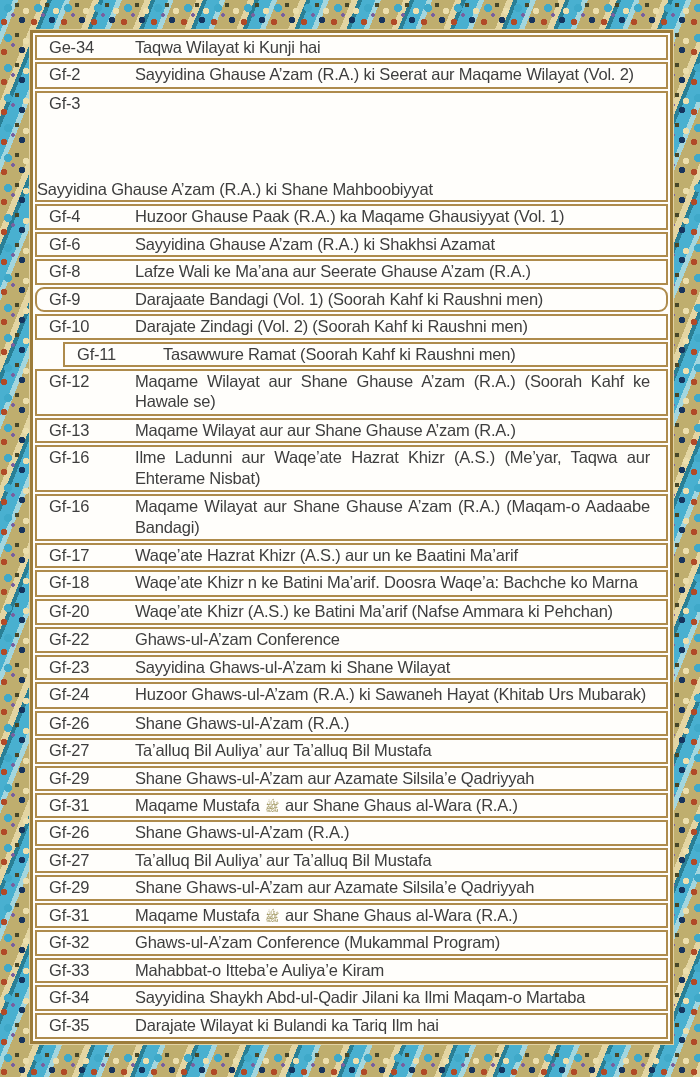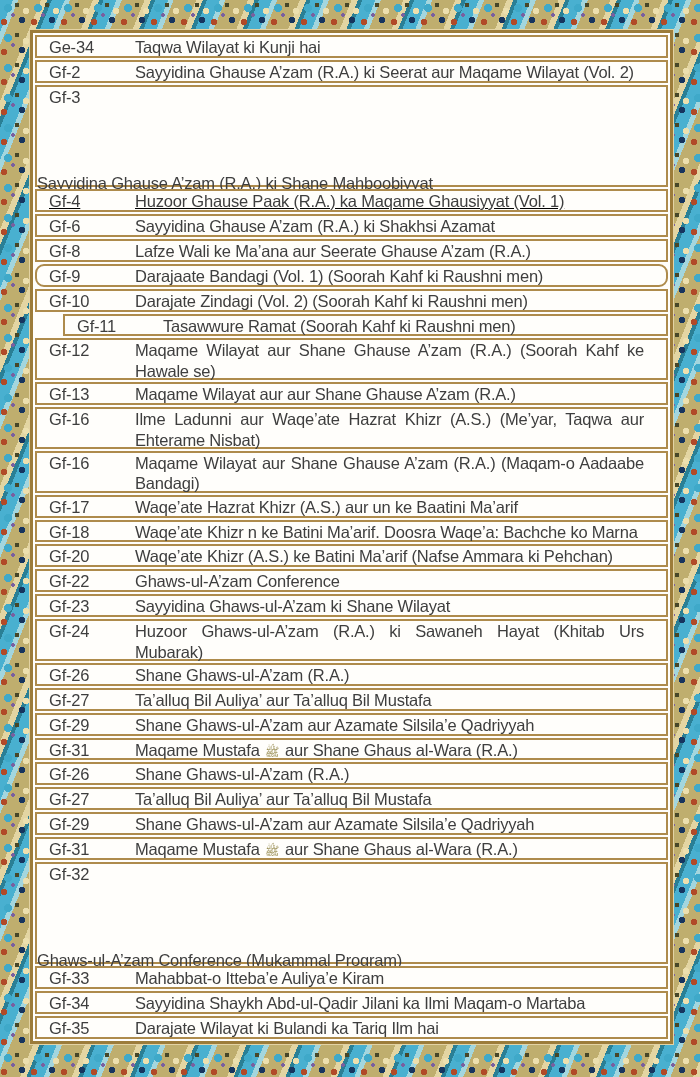--- a/index.html
+++ b/index.html
@@ -50,21 +50,21 @@
     width:86px;
     flex:0 0 86px;
     padding-left:12px;
     font-size:16.5px;
     line-height:1.22;
     color:#3e3e3e;
     letter-spacing:-0.2px;
   }
   .title{
     flex:1 1 auto;
-    padding-right:22px;
+    padding-right:16px;
     font-size:16.5px;
     line-height:1.24;
     color:#3e3e3e;
     letter-spacing:-0.2px;
     text-align:justify;
   }
   .saw{
     color:#8a7d3a;
     font-size:0.72em;
     padding:0 1px;
@@ -81,21 +81,21 @@
           <div class="title">Taqwa Wilayat ki Kunji hai</div>
         </div>
         <div class="row" style="flex-grow: 2;">
           <div class="code">Gf-2</div>
           <div class="title">Sayyidina Ghause A’zam (R.A.) ki Seerat aur Maqame Wilayat (Vol. 2)</div>
         </div>
         <div class="row" style="flex-grow: 1; flex-direction: column;">
           <div class="code">Gf-3</div>
           <div class="title">Sayyidina Ghause A’zam (R.A.) ki Shane Mahboobiyyat</div>
         </div>
-        <div class="row" style="flex-grow: 1; text-decoration: underline;">
+        <div class="row" style="flex-grow: 1;">
           <div class="code">Gf-4</div>
           <div class="title">Huzoor Ghause Paak (R.A.) ka Maqame Ghausiyyat (Vol. 1)</div>
         </div>
         <div class="row" style="flex-grow: 1;">
           <div class="code">Gf-6</div>
           <div class="title">Sayyidina Ghause A’zam (R.A.) ki Shakhsi Azamat</div>
         </div>
         <div class="row" style="flex-grow: 1;">
           <div class="code">Gf-8</div>
           <div class="title">Lafze Wali ke Ma’ana aur Seerate Ghause A’zam (R.A.)</div>
@@ -177,21 +177,21 @@
           <div class="title">Ta’alluq Bil Auliya’ aur Ta’alluq Bil Mustafa</div>
         </div>
         <div class="row" style="flex-grow: 1;">
           <div class="code">Gf-29</div>
           <div class="title">Shane Ghaws-ul-A’zam aur Azamate Silsila’e Qadriyyah</div>
         </div>
         <div class="row" style="flex-grow: 1;">
           <div class="code">Gf-31</div>
           <div class="title">Maqame Mustafa <span class="saw">ﷺ</span> aur Shane Ghaus al-Wara (R.A.)</div>
         </div>
-        <div class="row" style="flex-grow: 1; flex-direction: column;">
+        <div class="row" style="flex-grow: 1;">
           <div class="code">Gf-32</div>
           <div class="title">Ghaws-ul-A’zam Conference (Mukammal Program)</div>
         </div>
         <div class="row" style="flex-grow: 1;">
           <div class="code">Gf-33</div>
           <div class="title">Mahabbat-o Itteba’e Auliya’e Kiram</div>
         </div>
         <div class="row" style="flex-grow: 2;">
           <div class="code">Gf-34</div>
           <div class="title">Sayyidina Shaykh Abd-ul-Qadir Jilani ka Ilmi Maqam-o Martaba</div>

